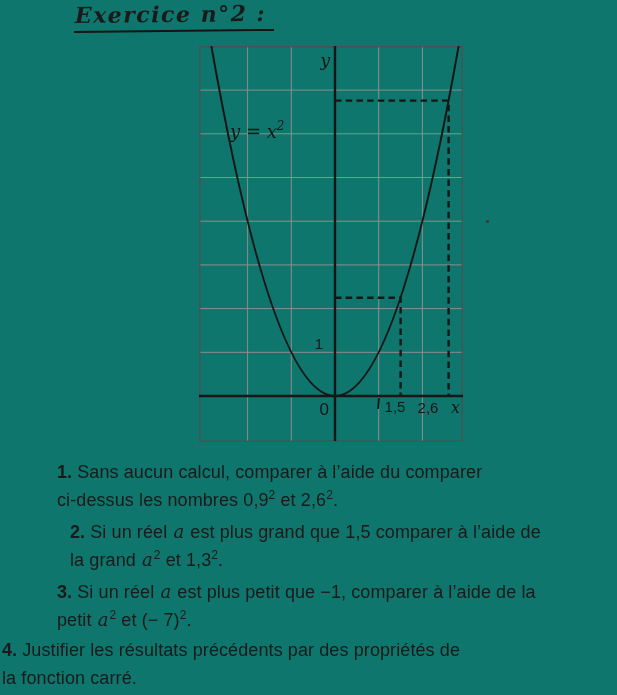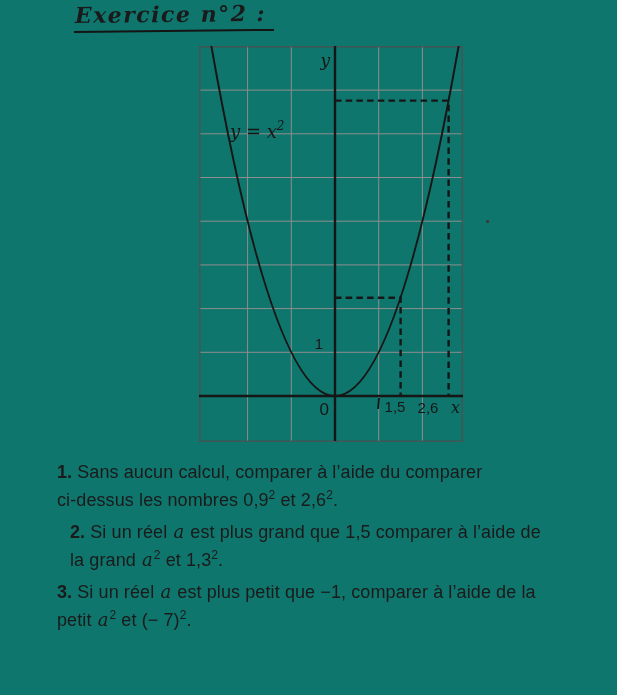--- a/index.html
+++ b/index.html
@@ -104,15 +104,19 @@
   <p class="q" id="q2">
     <span class="ln"><b class="mk">2.</b><span>Si un réel </span><span class="var">a</span><span> est plus grand que 1,5 comparer à l’aide de</span></span>
     <span class="ln"><span>la grand </span><span class="var">a</span><sup>2</sup><span> et 1,3</span><sup>2</sup><span>.</span></span>
   </p>
 
   <p class="q" id="q3">
     <span class="ln"><b class="mk">3.</b><span>Si un réel </span><span class="var">a</span><span> est plus petit que −1, comparer à l’aide de la</span></span>
     <span class="ln"><span>petit </span><span class="var">a</span><sup>2</sup><span> et (− 7)</span><sup>2</sup><span>.</span></span>
   </p>
 
+  <p class="q" id="q4">
+    <span class="ln"><b class="mk">4.</b><span>Justifier les résultats précédents par des propriétés de</span></span>
+    <span class="ln"><span>la fonction carré.</span></span>
+  </p>
 
   <span class="speck"></span>
 </div>
 
 </body></html>

